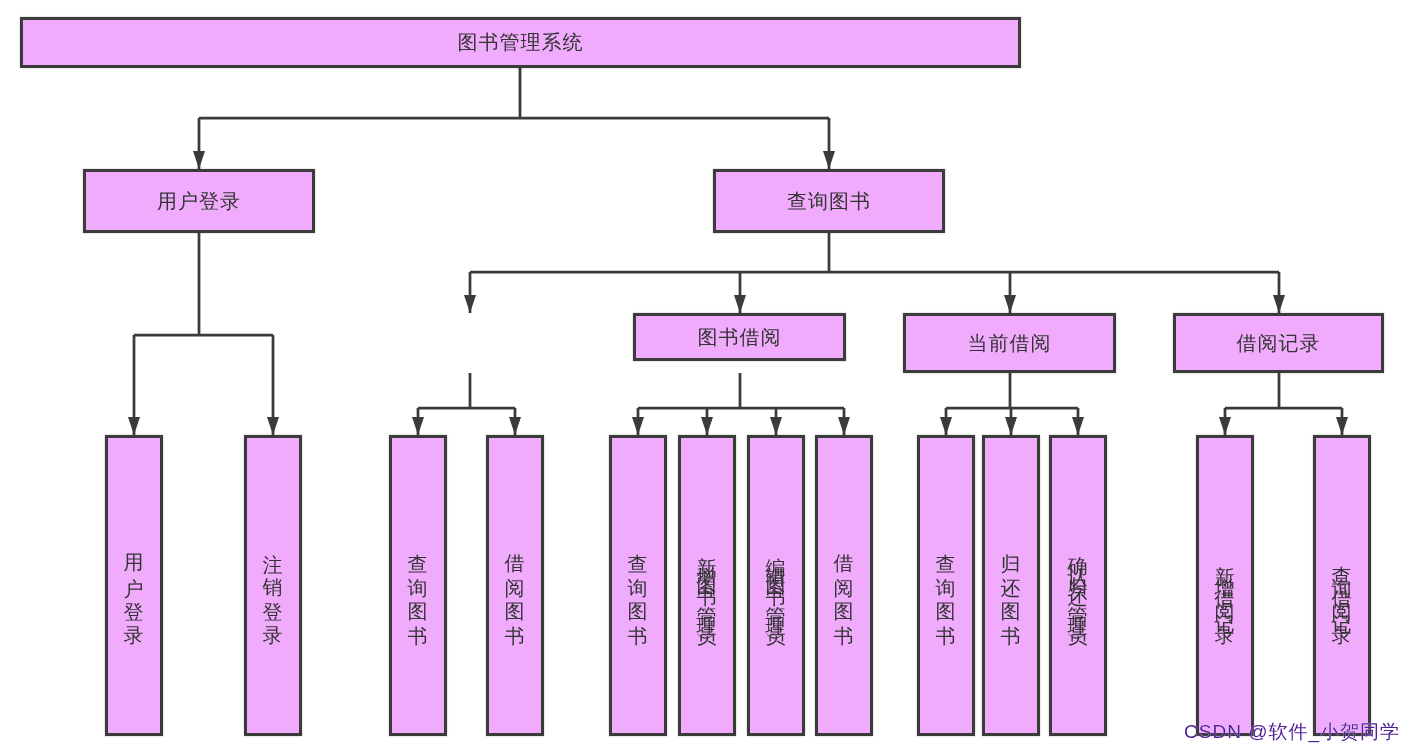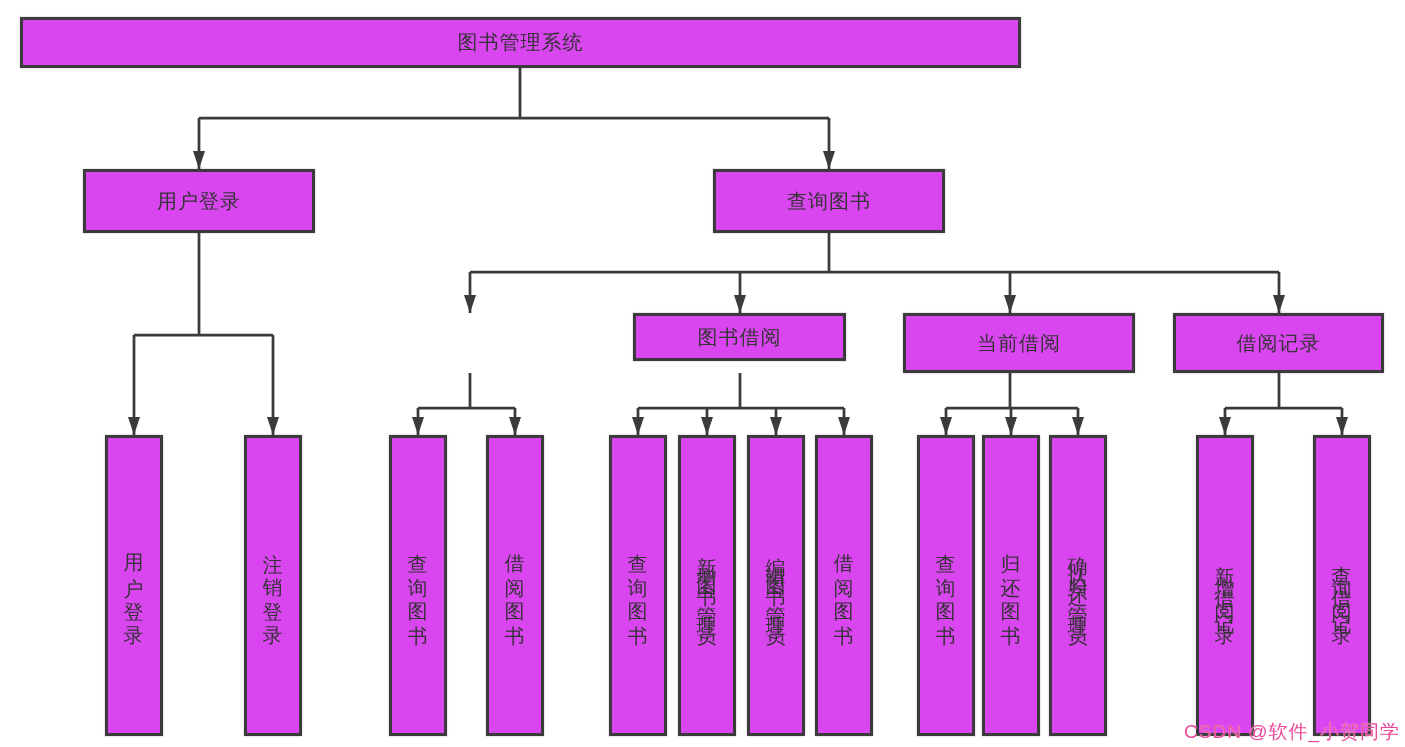--- a/index.html
+++ b/index.html
@@ -9,42 +9,42 @@
     background:#ffffff;
     font-family:"Liberation Sans","DejaVu Sans",sans-serif;
     color:#333333;
     overflow:hidden;
   }
   #wires{position:absolute;left:0;top:0;width:1405px;height:747px;}
   .ln{fill:none;stroke:#3b3b3b;stroke-width:2.75;}
   .al{stroke:#3b3b3b;stroke-width:2.75;}
   .box{
     position:absolute;
-    background:#d946ef;
+    background:#f0abfc;
     border:3px solid #3b3b3b;
     box-sizing:border-box;
     display:flex;align-items:center;justify-content:center;
     box-shadow:0 0 2px rgba(0,0,0,0.25);
   }
   .h{font-size:20px;letter-spacing:1px;text-align:center;}
   .v{top:435px;width:58px;height:301px;}
   .vt{
     writing-mode:vertical-rl;
     font-size:20px;
     line-height:1;
     white-space:nowrap;
   }
   .sp4{letter-spacing:24px;}
   .sp6{letter-spacing:12px;}
   .sp9{letter-spacing:10px;}
   #wm{
     position:absolute;
     right:5px;bottom:2px;
     font-size:19px;
-    color:#ec4899;
+    color:#4c1d95;
     letter-spacing:1px;
     z-index:10;
     text-shadow:0 0 1px #ffffff;
   }
 </style>
 </head>
 <body>
 
 <div id="canvas">
 
@@ -82,21 +82,21 @@
     <line class="al" x1="1225" y1="408" x2="1225" y2="435" marker-end="url(#ah)"></line>
     <line class="al" x1="1342" y1="408" x2="1342" y2="435" marker-end="url(#ah)"></line>
   </svg>
 
   <div class="box h" style="left:20px;top:17px;width:1001px;height:51px">图书管理系统</div>
 
   <div class="box h" style="left:83px;top:169px;width:232px;height:64px">用户登录</div>
   <div class="box h" style="left:713px;top:169px;width:232px;height:64px">查询图书</div>
 
   <div class="box h" style="left:633px;top:313px;width:213px;height:48px">图书借阅</div>
-  <div class="box h" style="left:903px;top:313px;width:232px;height:60px">当前借阅</div>
+  <div class="box h" style="left:903px;top:313px;width:213px;height:60px">当前借阅</div>
   <div class="box h" style="left:1173px;top:313px;width:211px;height:60px">借阅记录</div>
 
   <div class="box v" style="left:105px">
     <span class="vt sp4">用户登录</span>
   </div>
   <div class="box v" style="left:244px">
     <span class="vt sp4">注销登录</span>
   </div>
 
   <div class="box v" style="left:389px">

